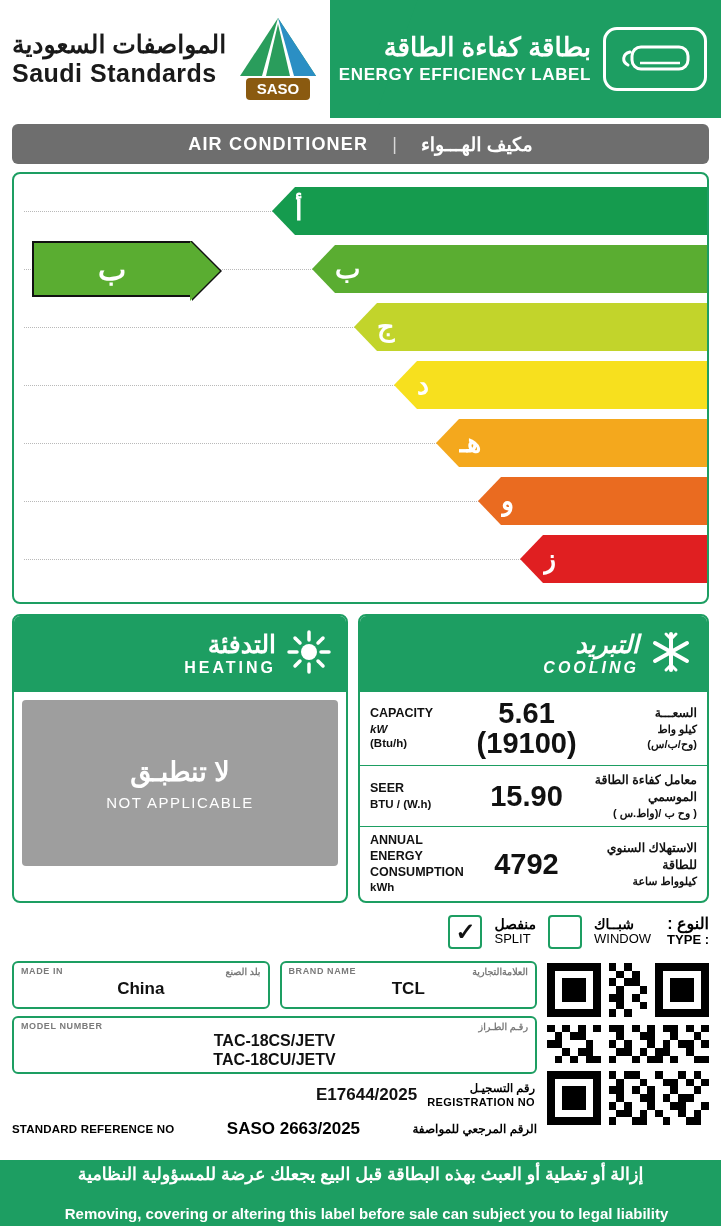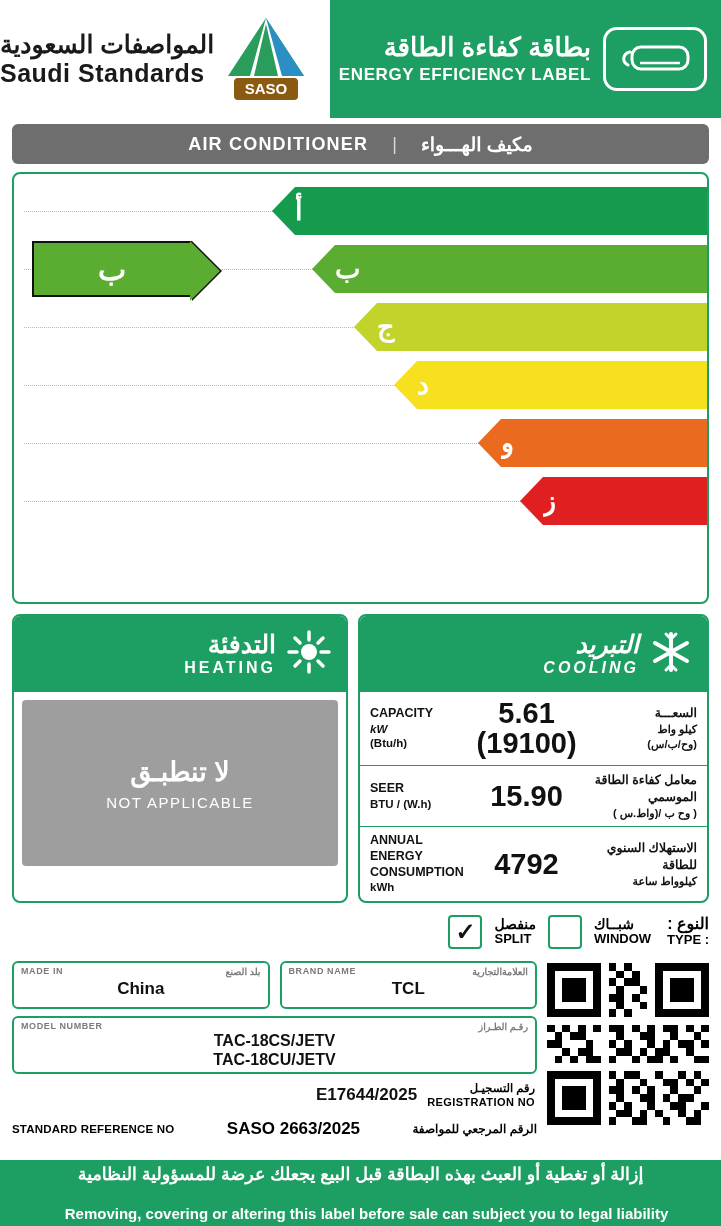--- a/index.html
+++ b/index.html
@@ -21,20 +21,21 @@
     height: 118px;
     display: flex;
     align-items: stretch;
   }
   .header-left {
     width: 330px;
     background: #fff;
     display: flex;
     align-items: center;
     justify-content: flex-start;
+    padding-left: 12px;
     position: relative;
     z-index: 3;
   }
   .saso-arabic {
     font-size: 25px;
     font-weight: bold;
     color: #1a1a1a;
     text-align: right;
     direction: rtl;
     line-height: 1.15;
@@ -251,21 +252,21 @@
   }
   .chk {
     width: 34px; height: 34px;
     border: 2px solid #1d9e62;
     border-radius: 4px;
     display: flex; align-items: center; justify-content: center;
     font-size: 24px; color: #111; font-weight: bold;
   }
   .chk-label { text-align: left; line-height: 1.15; }
   .chk-ar { font-size: 14px; font-weight: bold; direction: rtl; }
-  .chk-en { font-size: 13px; font-weight: bold; }
+  .chk-en { font-size: 13px; font-weight: normal; }
   .type-title { text-align: right; line-height: 1.15; margin-left: 4px; }
   .type-ar { font-size: 16px; font-weight: bold; direction: rtl; }
   .type-en { font-size: 13px; font-weight: bold; }
 
   
   .info {
     display: flex;
     margin: 8px 12px 0 12px;
     gap: 10px;
   }
@@ -398,20 +399,26 @@
       </div>
     </div>
 
     <div class="grade-row">
       <div class="dotline"></div>
       <div class="bar" style="width:290px; background:#f7e01e; color:#f7e01e;">
         <span style="color:#fff;">د</span>
       </div>
     </div>
 
+    <div class="grade-row">
+      <div class="dotline"></div>
+      <div class="bar" style="width:248px; background:#f4a81d; color:#f4a81d;">
+        <span style="color:#fff;">هـ</span>
+      </div>
+    </div>
 
     <div class="grade-row">
       <div class="dotline"></div>
       <div class="bar" style="width:206px; background:#ea6b20; color:#ea6b20;">
         <span style="color:#fff;">و</span>
       </div>
     </div>
 
     <div class="grade-row">
       <div class="dotline"></div>

